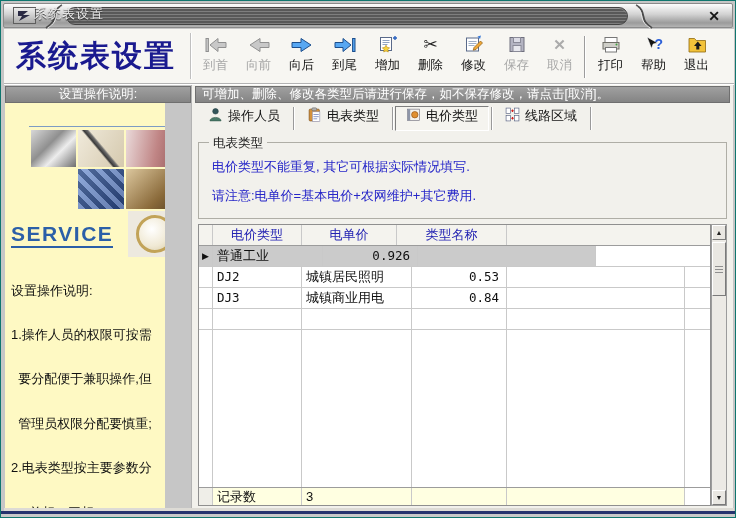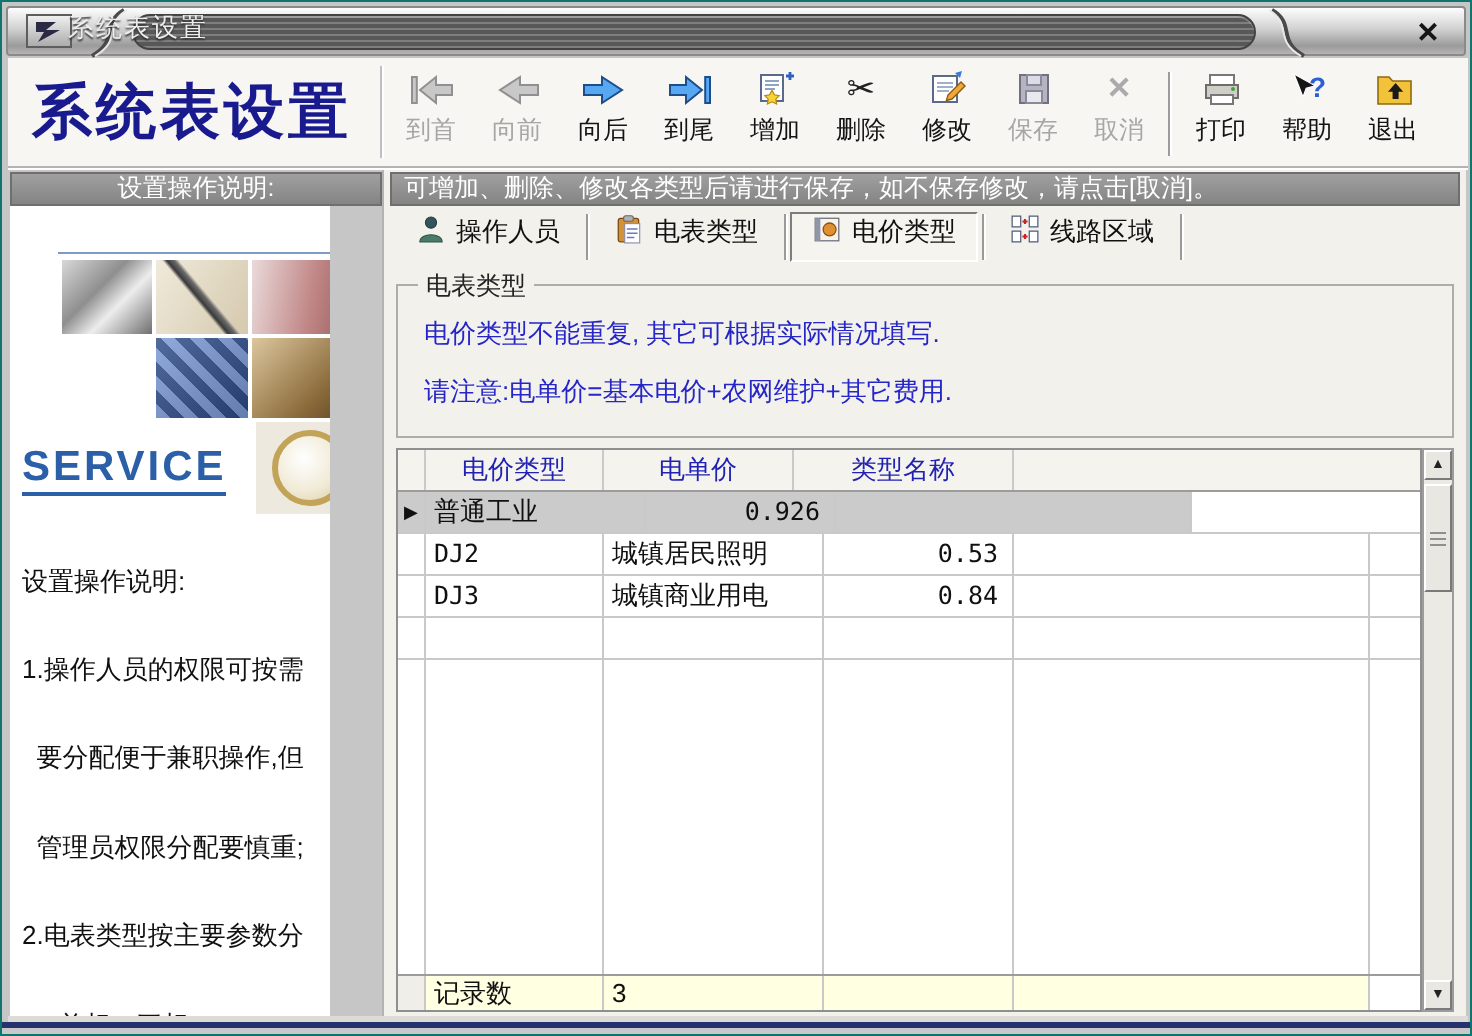--- a/index.html
+++ b/index.html
@@ -29,21 +29,21 @@
   .tbtn{width:43px;height:48px;display:flex;flex-direction:column;align-items:center;gap:1px;
     font-size:12.5px;color:#141414;cursor:default;}
   .tbtn .ic{height:23px;display:flex;align-items:center;justify-content:center;}
   .tbtn.disabled{color:#A6A6A6;}
   .glyph{font-size:17px;line-height:17px;color:#222;}
   .glyph.gray{color:#ABABAB;font-weight:bold;font-size:15px;}
   .tb-sep{width:2px;height:42px;margin:3px 3px 0;border-left:1px solid #9C9C9C;border-right:1px solid #FFFFFF;}
   
   .bar-gray{background:linear-gradient(#A0A0A0,#848484);border:1px solid #6F6F6F;color:#FFFFFF;font-size:12.5px;}
   .sb-hdr{position:absolute;left:4px;top:85px;width:186px;height:17px;text-align:center;line-height:15px;}
-  .sb-body{position:absolute;left:4px;top:102px;width:160px;height:405px;background:#ffffff;overflow:hidden;}
+  .sb-body{position:absolute;left:4px;top:102px;width:160px;height:405px;background:#fef9c3;overflow:hidden;}
   .dec-h{position:absolute;left:24px;top:23px;width:160px;height:1px;background:#7D9CC4;}
   .dec-v{position:absolute;left:181px;top:23px;width:1px;height:130px;background:#7D9CC4;}
   .ph{position:absolute;}
   .ph1{left:26px;top:27px;width:45px;height:37px;background:linear-gradient(135deg,#D8D8D8,#8F8F8F 40%,#EDEDED 62%,#6E6E6E);}
   .ph2{left:73px;top:27px;width:46px;height:37px;background:
     linear-gradient(50deg,transparent 44%,#3A3A3A 47%,#6B6B6B 52%,transparent 55%),
     linear-gradient(120deg,#F0EADB,#D5C9AE);}
   .ph3{left:121px;top:27px;width:55px;height:37px;background:linear-gradient(100deg,#EADADA,#C08585 55%,#8F5555);}
   .ph4{left:73px;top:66px;width:46px;height:40px;background:
     repeating-linear-gradient(45deg,rgba(255,255,255,.25) 0 5px,rgba(0,0,0,.25) 5px 10px),

